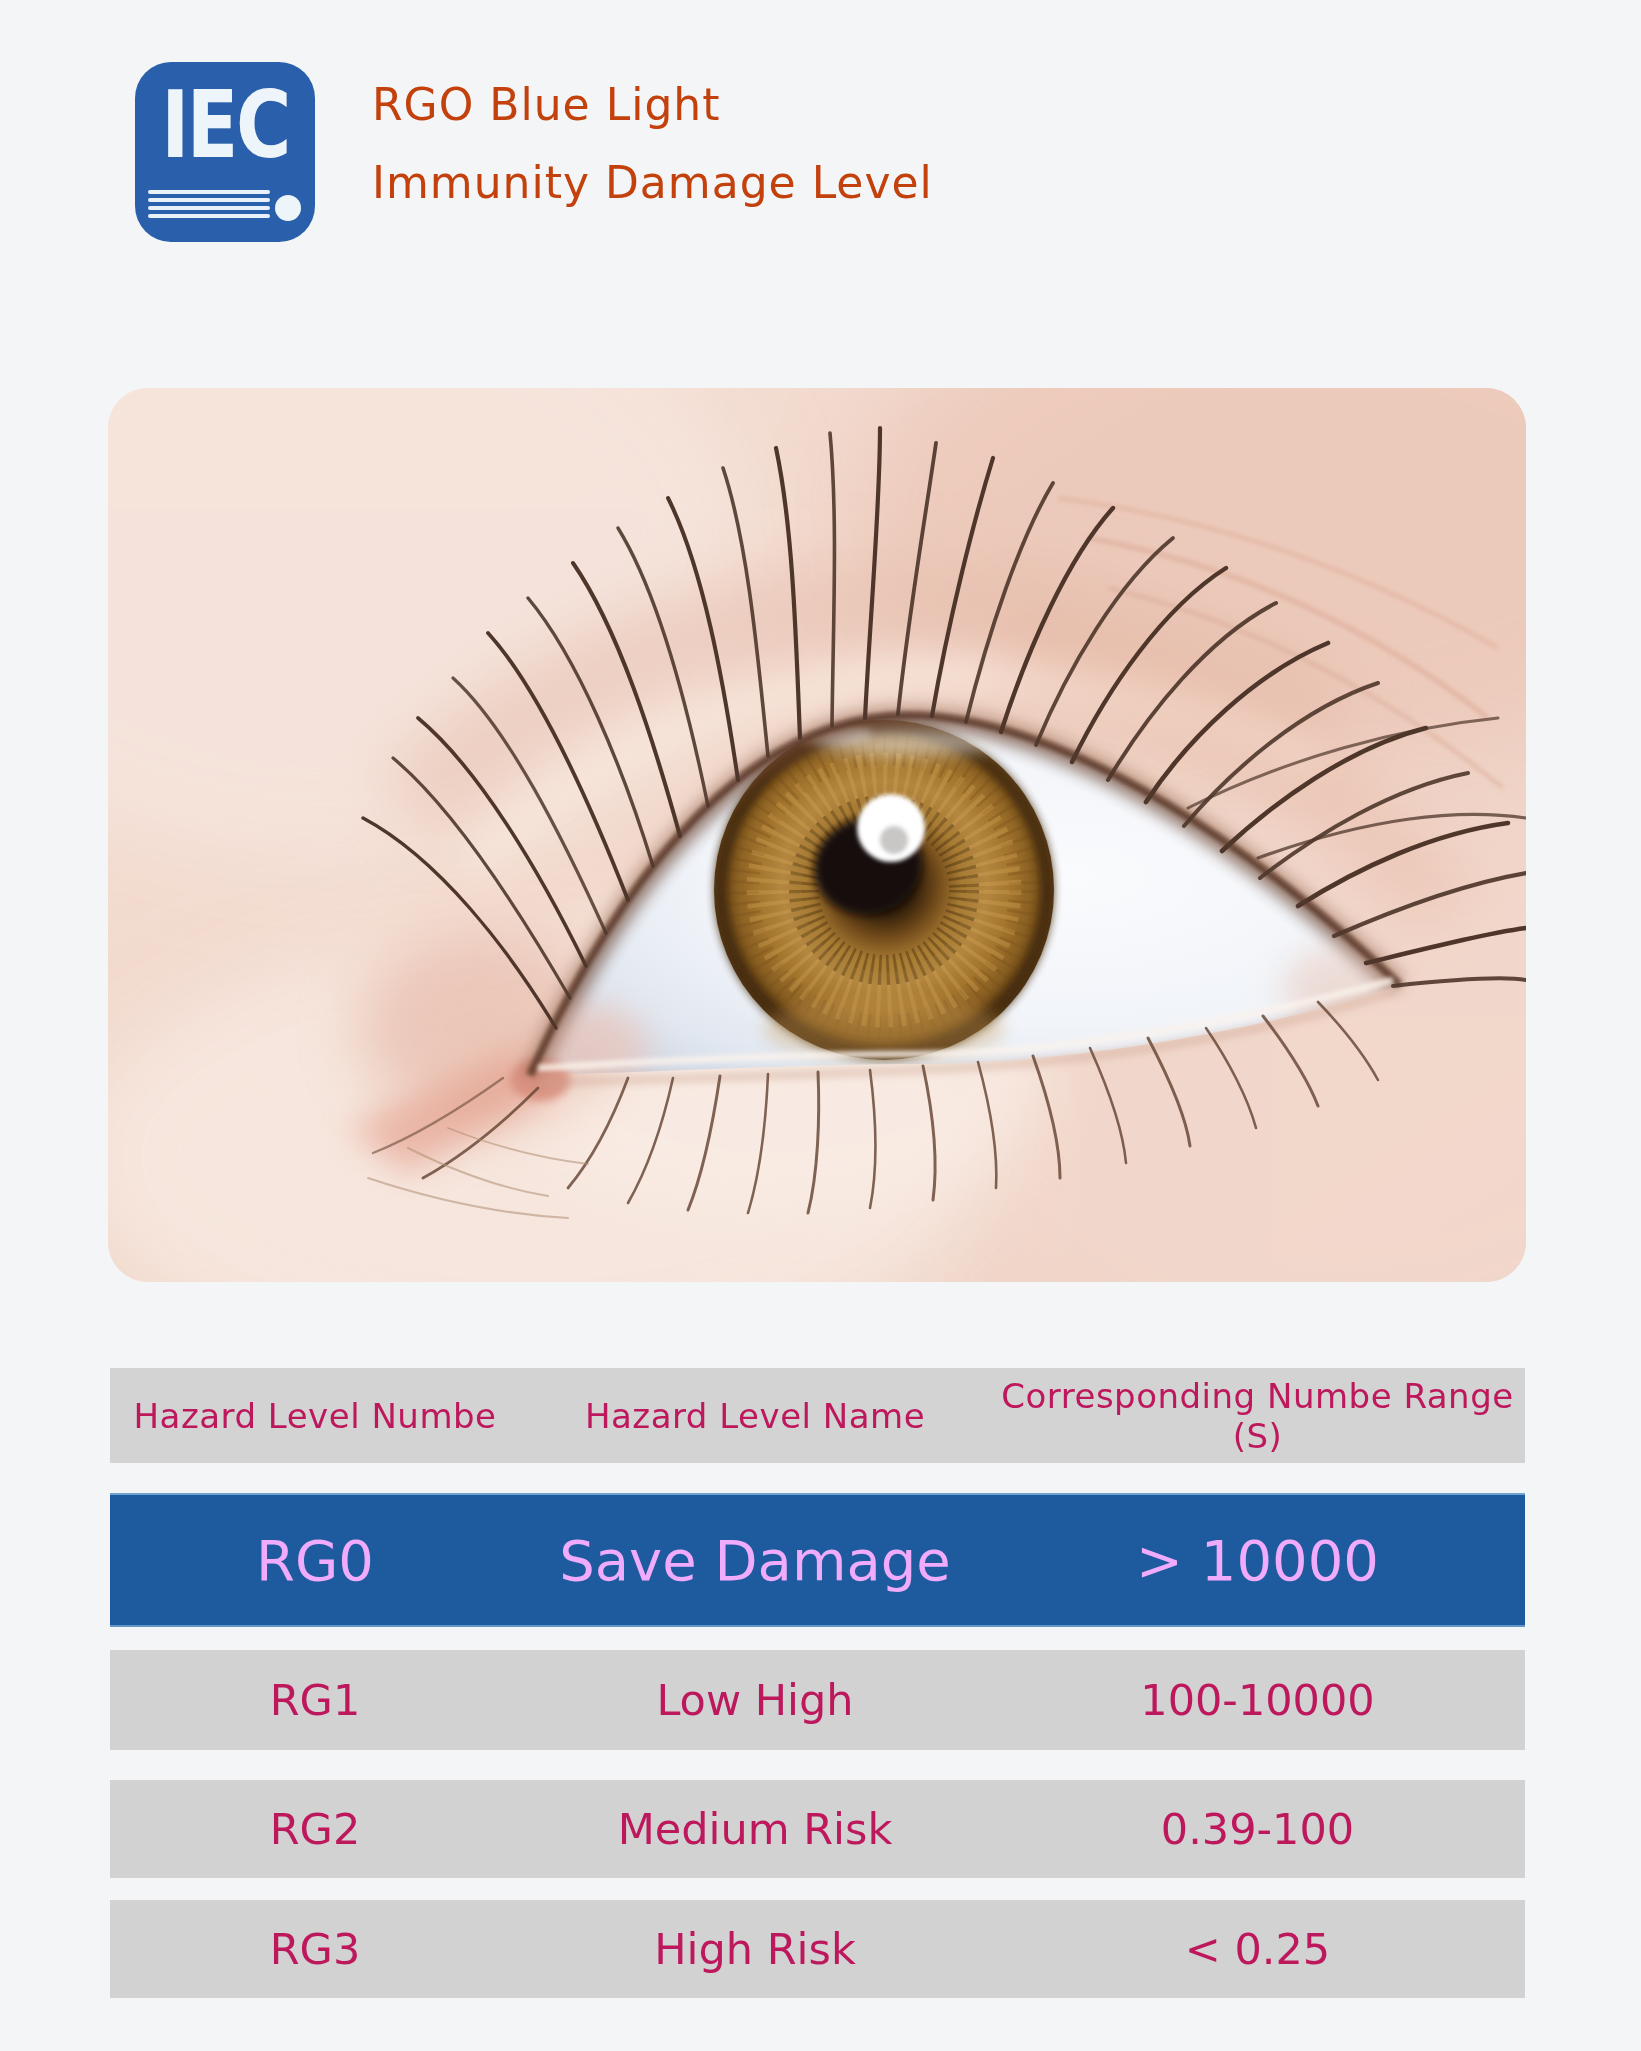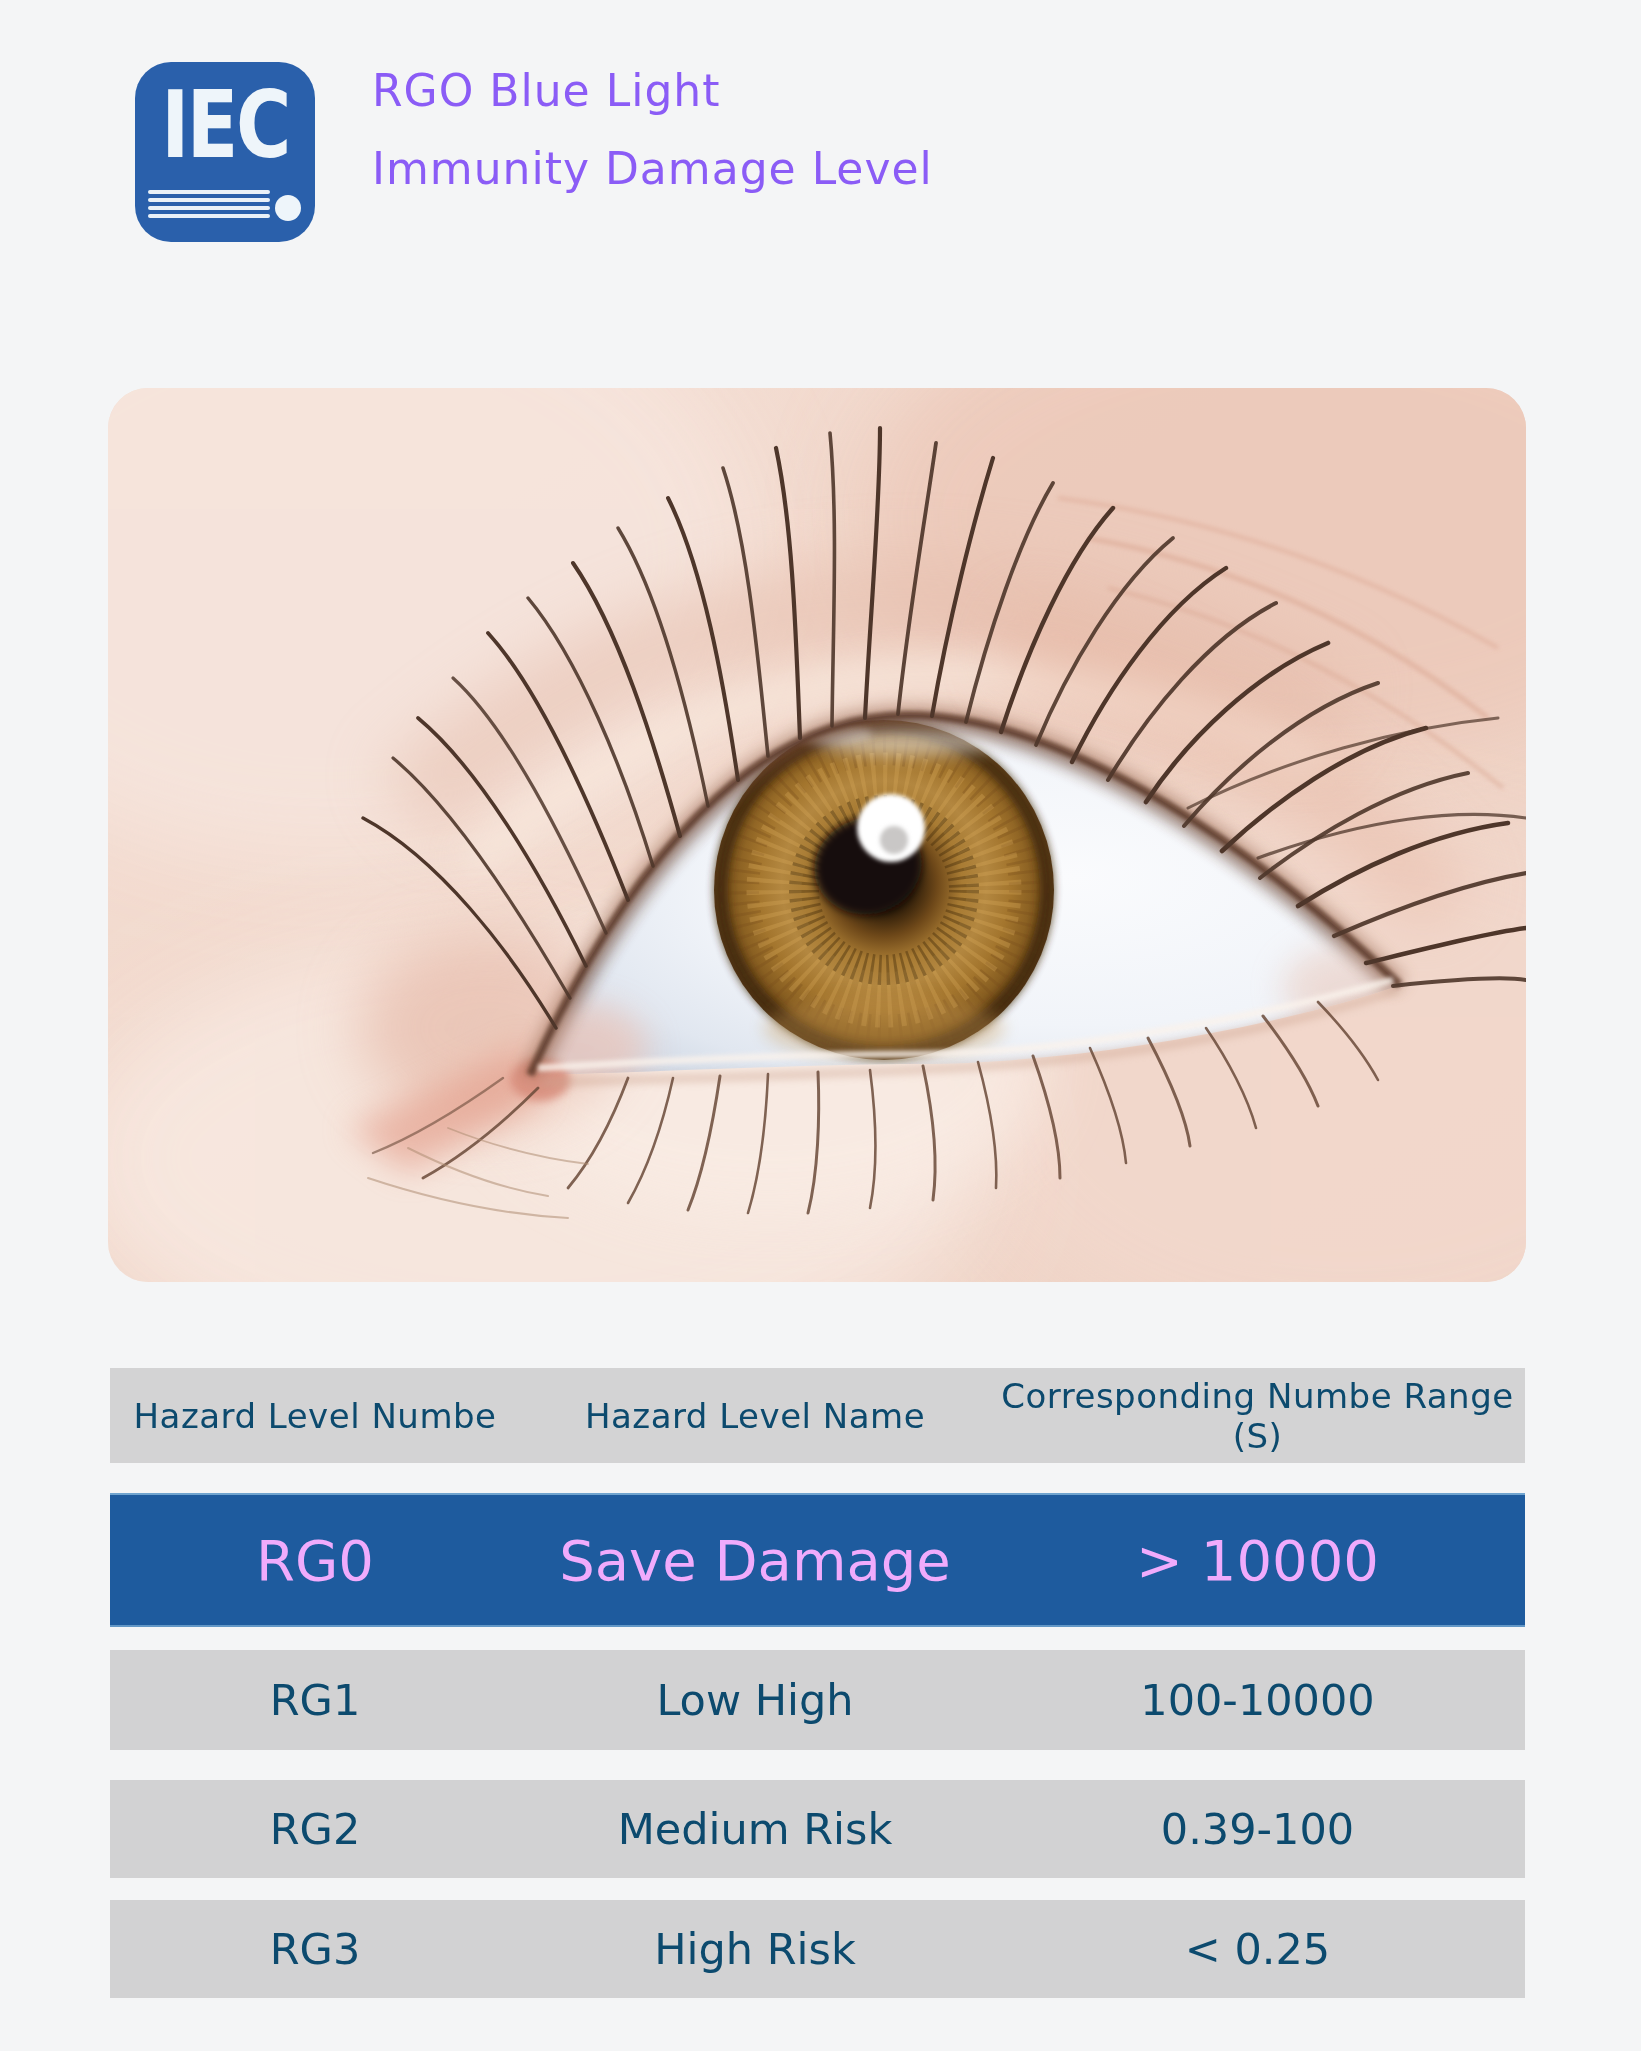--- a/index.html
+++ b/index.html
@@ -19,34 +19,34 @@
     font-weight:bold;font-size:92px;line-height:92px;color:#eef5fa;
     transform:scaleX(.82);letter-spacing:-3px;
   }
   .logo-lines{position:absolute;left:13px;top:128px;width:122px;}
   .logo-lines i{display:block;height:4px;background:#e9f1f8;margin-bottom:4px;border-radius:2px;}
   .logo-dot{
     position:absolute;left:127px;top:5px;width:26px;height:26px;border-radius:50%;
     background:#eef5fa;display:block;
   }
   .title{
-    position:absolute;left:372px;top:52px;
-    font-size:44px;line-height:78px;color:#8b5cf6;letter-spacing:1px;
+    position:absolute;left:372px;top:66px;
+    font-size:44px;line-height:78px;color:#c2410c;letter-spacing:1px;
   }
   
   .hero{
     position:absolute;left:108px;top:388px;width:1418px;height:894px;margin:0;
     border-radius:40px;overflow:hidden;
   }
   .hero svg{display:block;width:1418px;height:894px;}
   
   .t-row{
     position:absolute;left:110px;width:1415px;
     display:grid;grid-template-columns:410px 470px 535px;align-items:center;
-    text-align:center;color:#0c4a6e;
+    text-align:center;color:#be185d;
   }
   .t-head{top:1368px;height:95px;background:#d3d3d4;font-size:34px;letter-spacing:.5px;}
   .t-rg0{top:1493px;height:130px;background:#1e5b9e;color:#f0abfc;font-size:56px;
          border-top:2px solid rgba(180,225,248,.55);border-bottom:2px solid rgba(180,225,248,.45);}
   .t-rg1{top:1650px;height:100px;background:#d2d2d3;font-size:43px;}
   .t-rg2{top:1780px;height:98px;background:#d2d2d3;font-size:43px;}
   .t-rg3{top:1900px;height:98px;background:#d2d2d3;font-size:43px;}
   .t-row span{display:block;}
 </style>
 </head>

